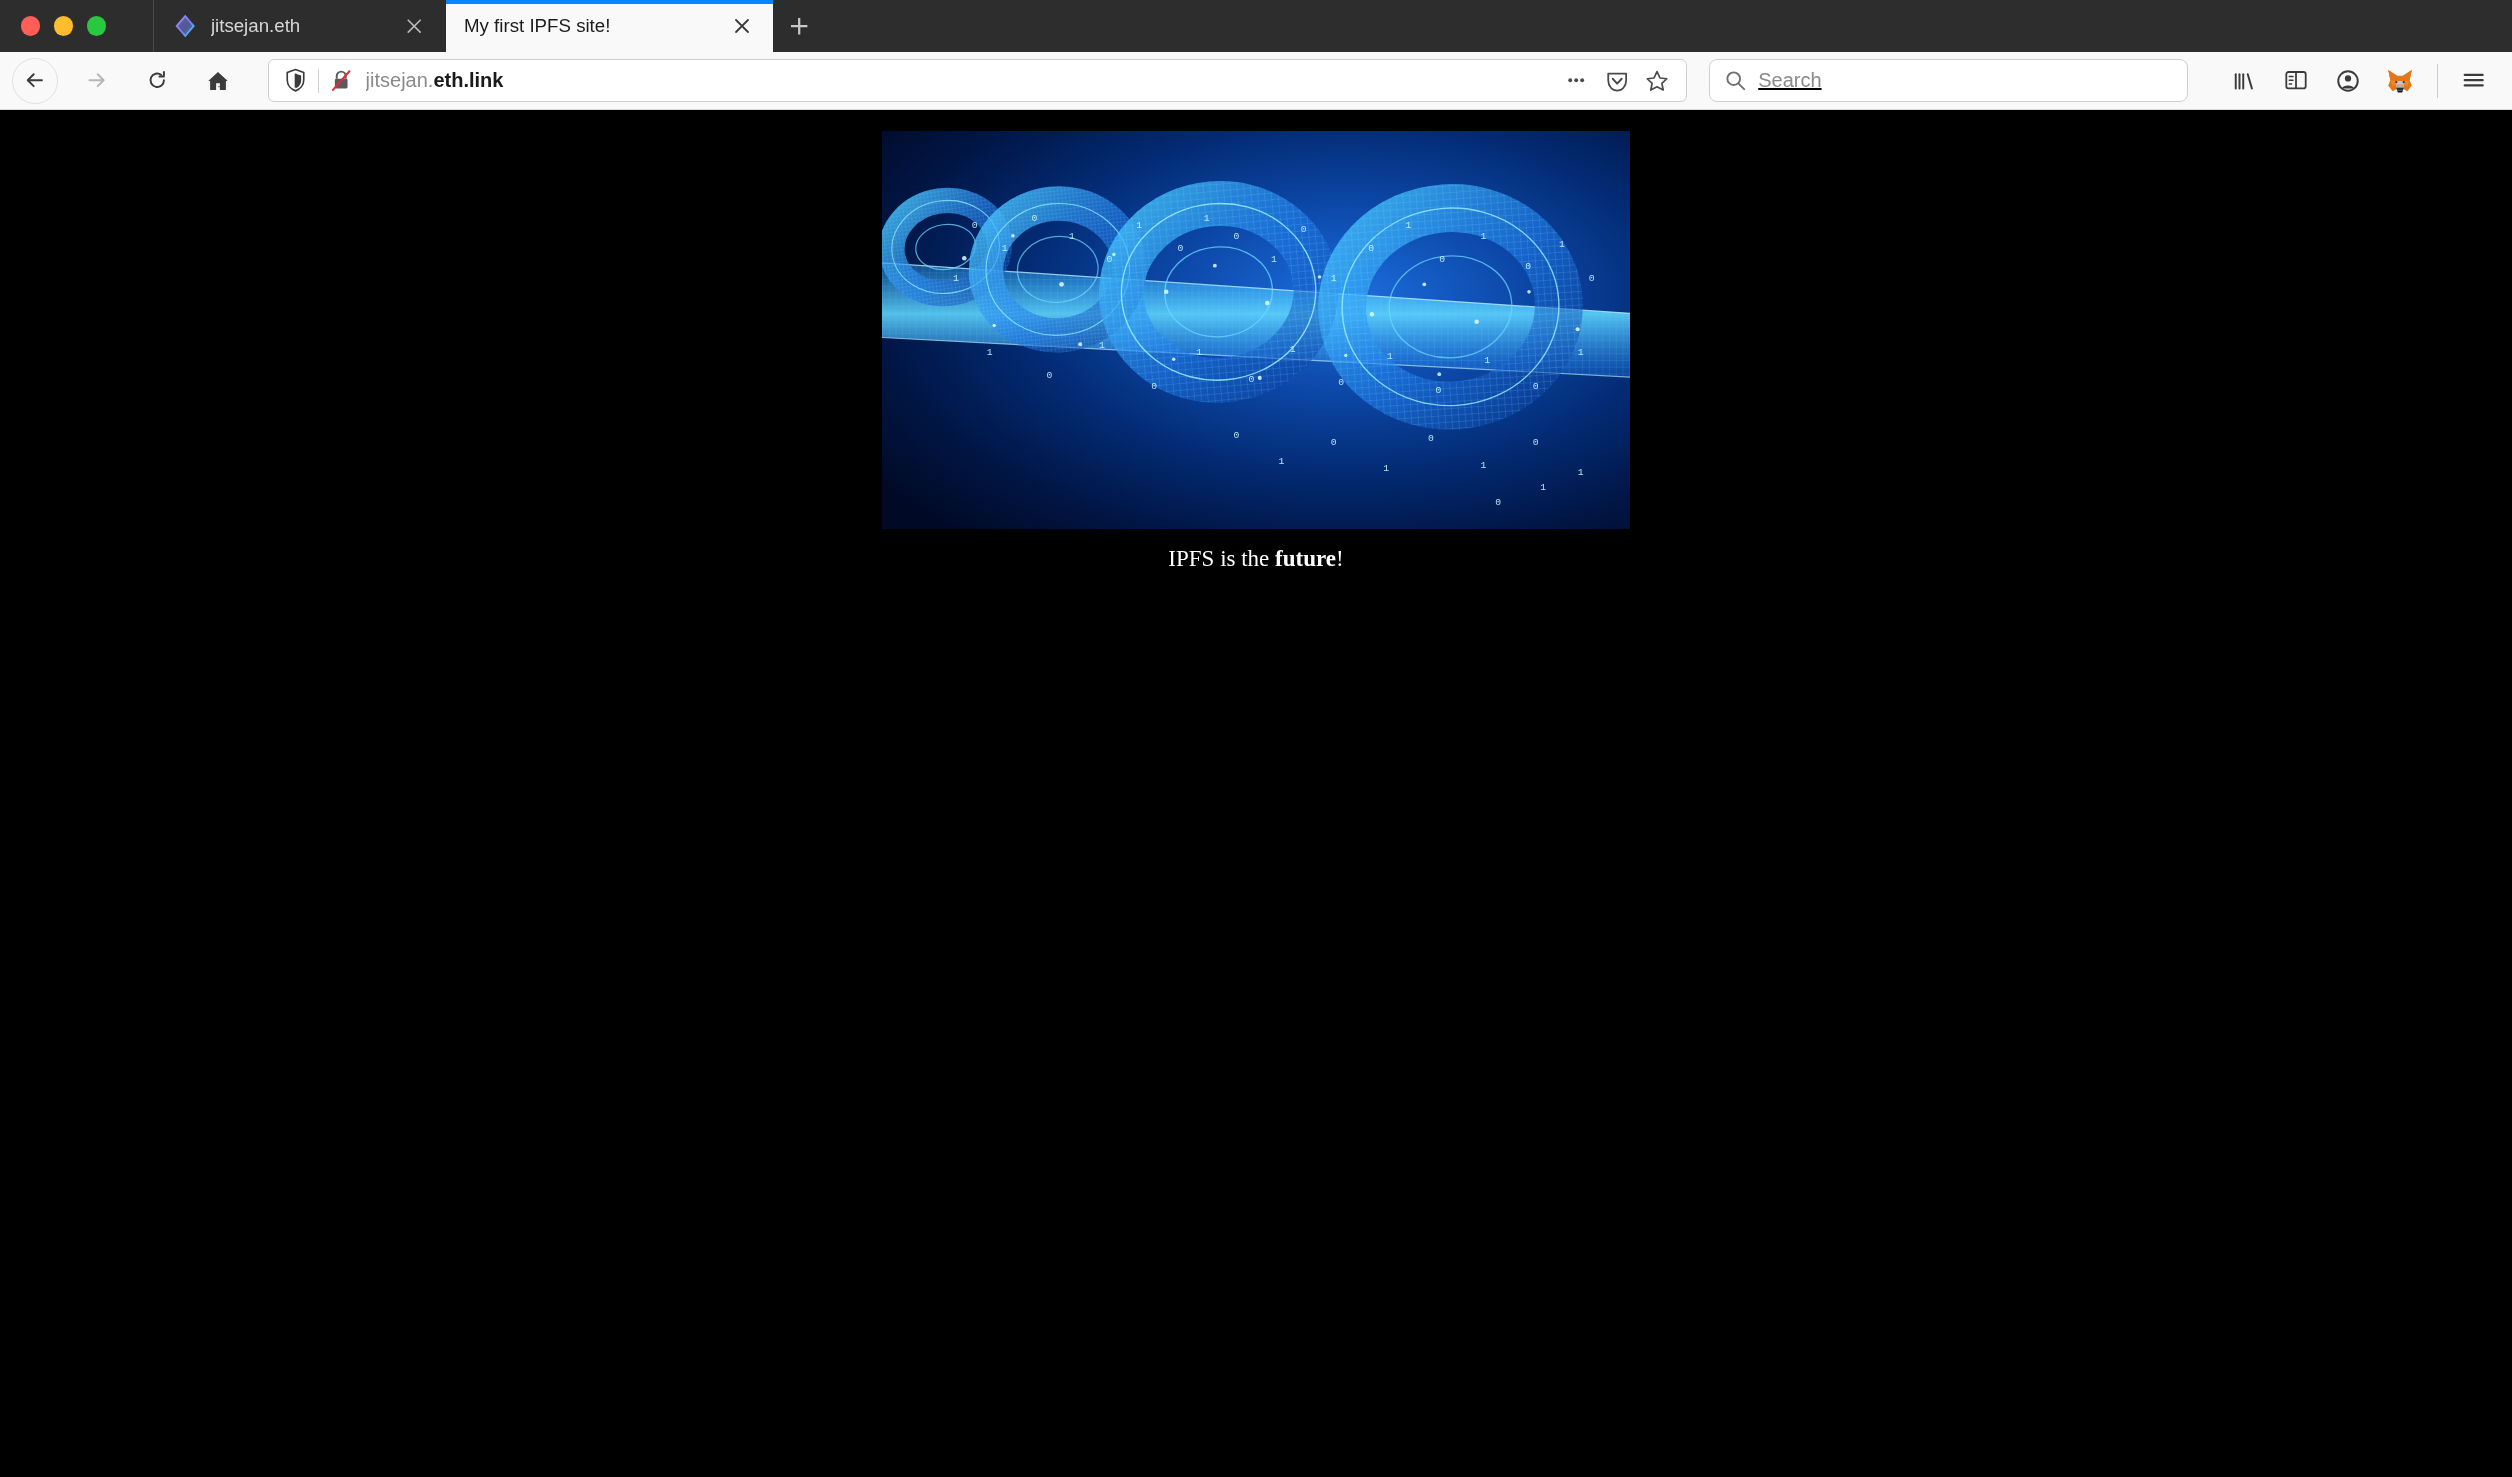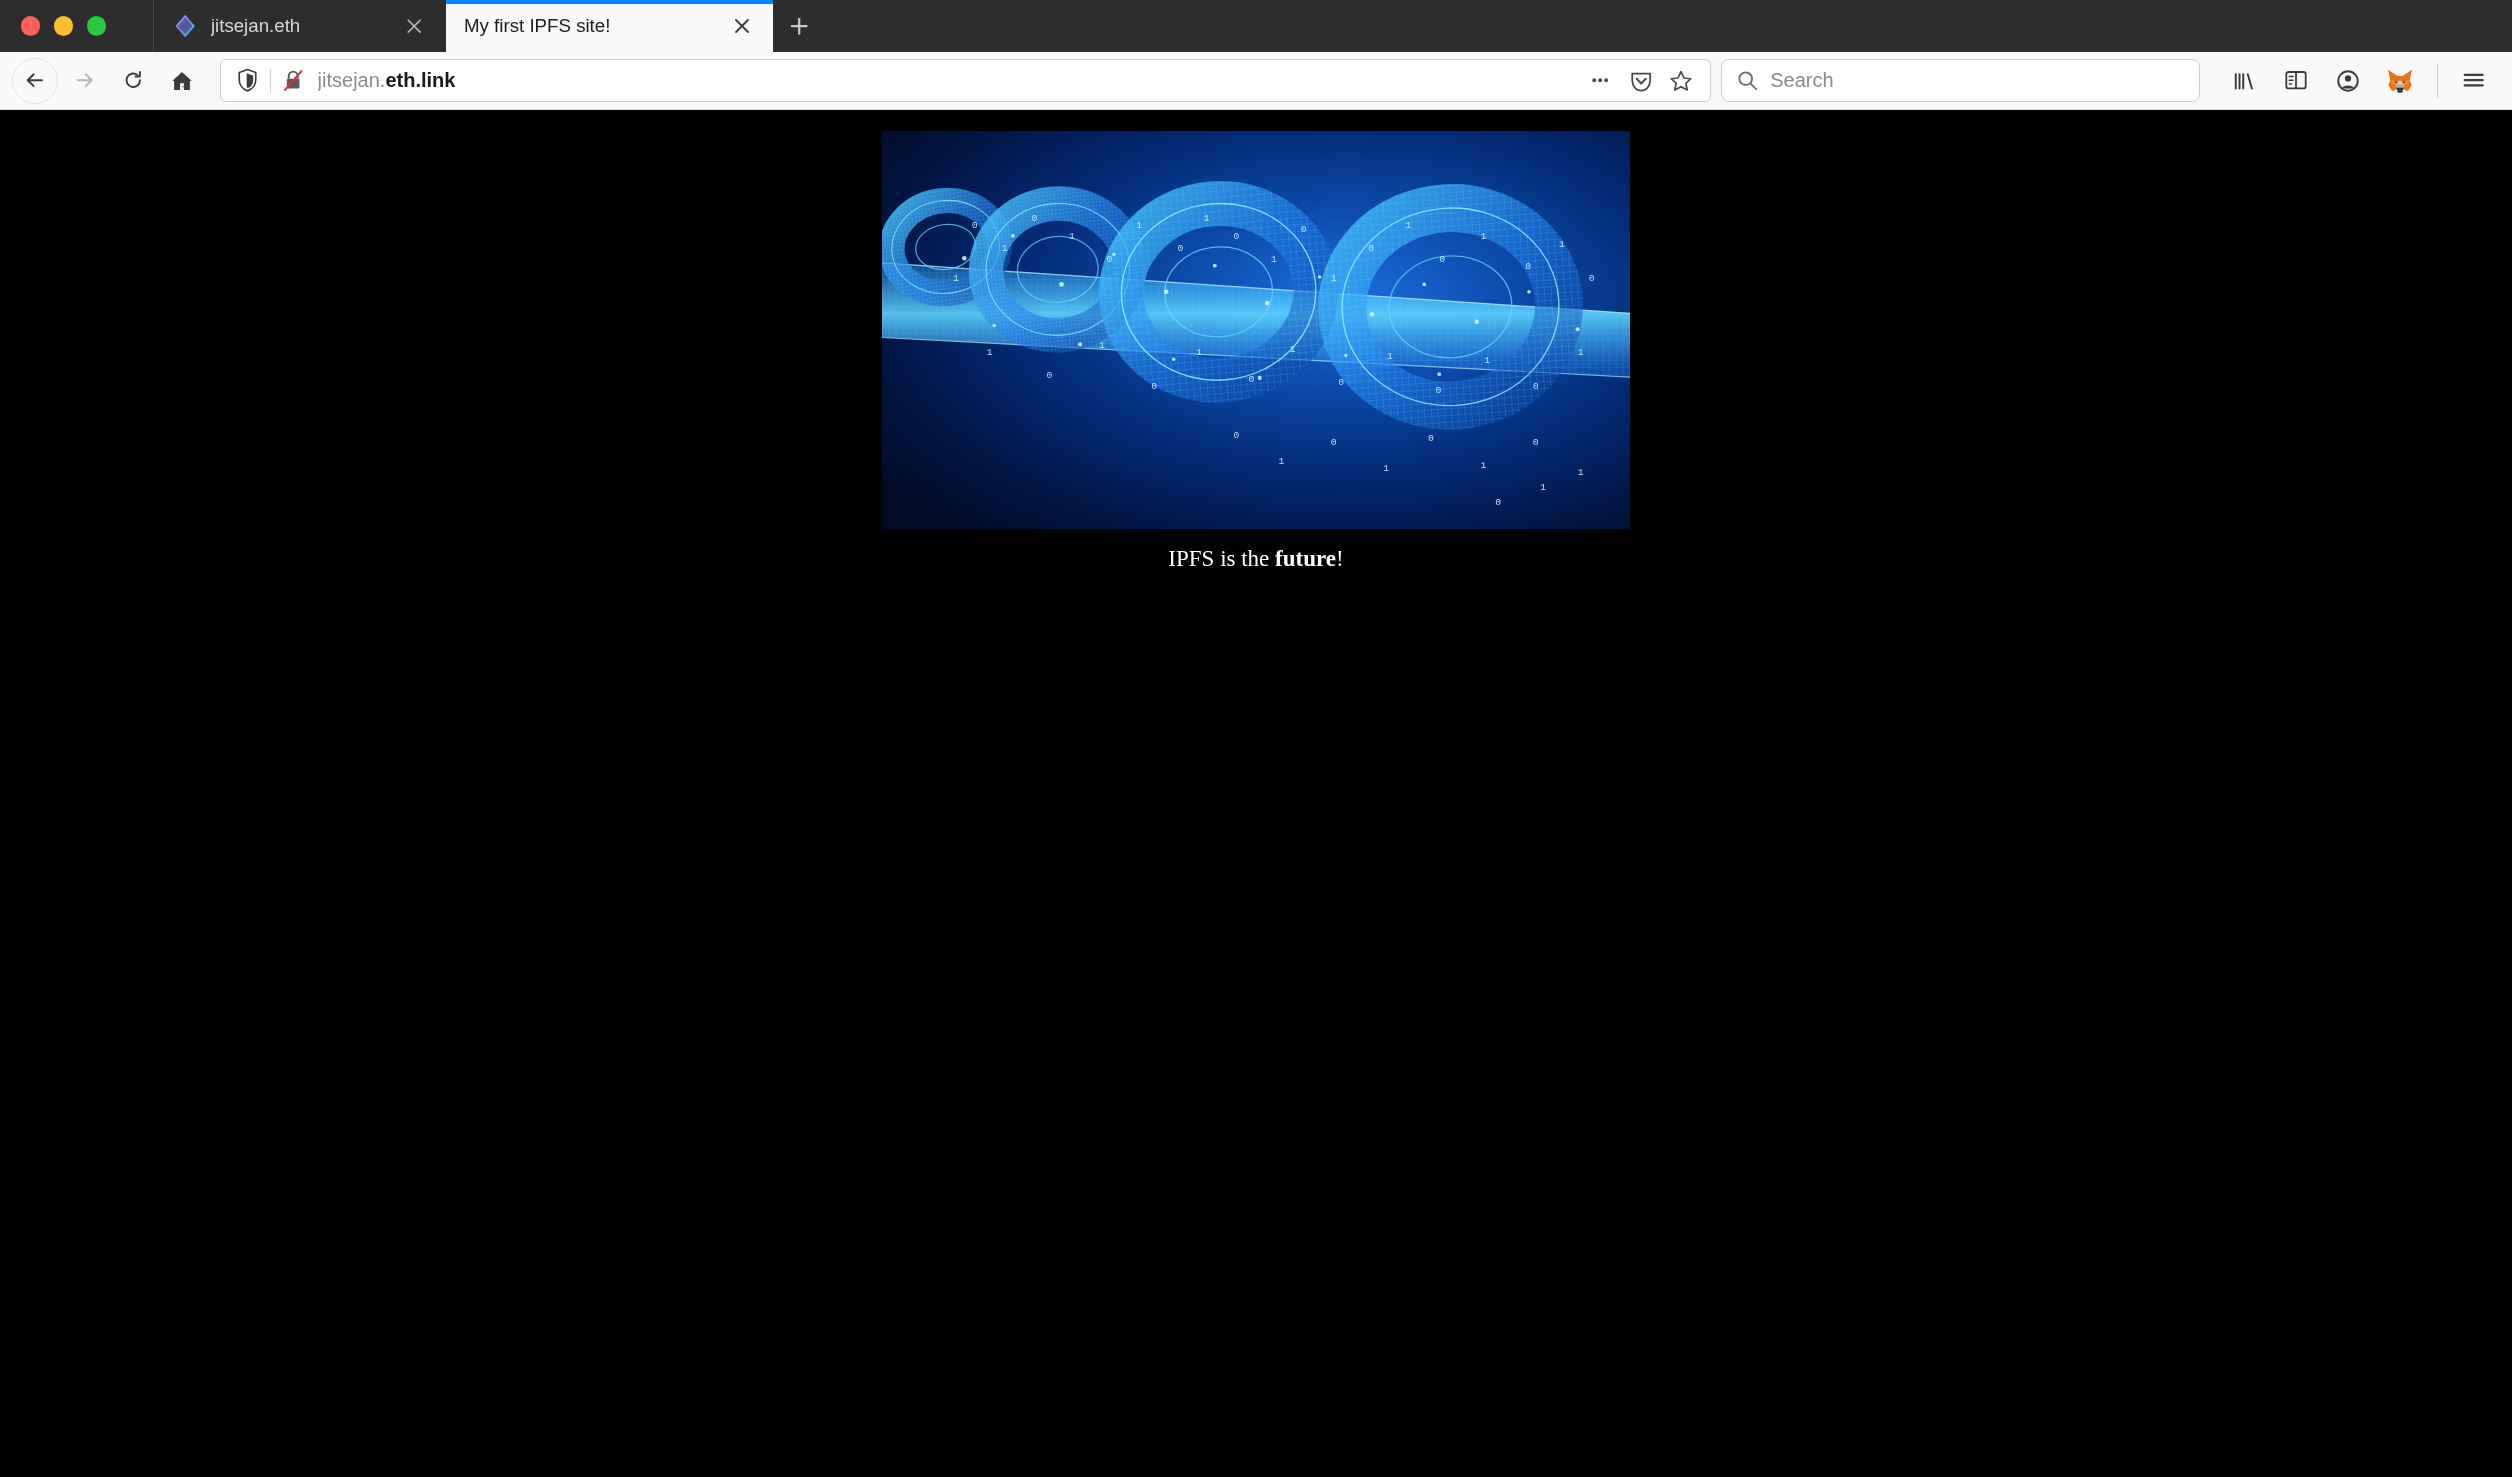--- a/index.html
+++ b/index.html
@@ -109,20 +109,21 @@
 
   
   .navbar {
     height: 58px;
     flex: 0 0 58px;
     background: #f9f9fa;
     display: flex;
     align-items: center;
     padding: 0 12px;
     border-bottom: 0.7px solid #d8d8d8;
+    gap: 12px;
   }
 
   .navbtn {
     width: 46px; height: 46px;
     flex: 0 0 46px;
     display: flex; align-items: center; justify-content: center;
     border-radius: 50%;
     margin-right: 3px;
   }
   .navbtn.back-btn { border: 0.7px solid #e0e0e0; }
@@ -183,20 +184,21 @@
   .searchbar {
     width: 479px;
     flex: 0 0 479px;
     height: 43px;
     background: #ffffff;
     border: 0.7px solid #cfcfcf;
     border-radius: 8px;
     display: flex;
     align-items: center;
     padding: 0 12px;
+    text-decoration: underline;
   }
   .search-icon-wrap {
     width: 25.4px; height: 25.4px;
     flex: 0 0 25.4px;
     display: flex; align-items: center; justify-content: center;
     margin-right: 10.5px;
   }
   .search-placeholder {
     font-size: 20px;
     color: #8a8a8a;

